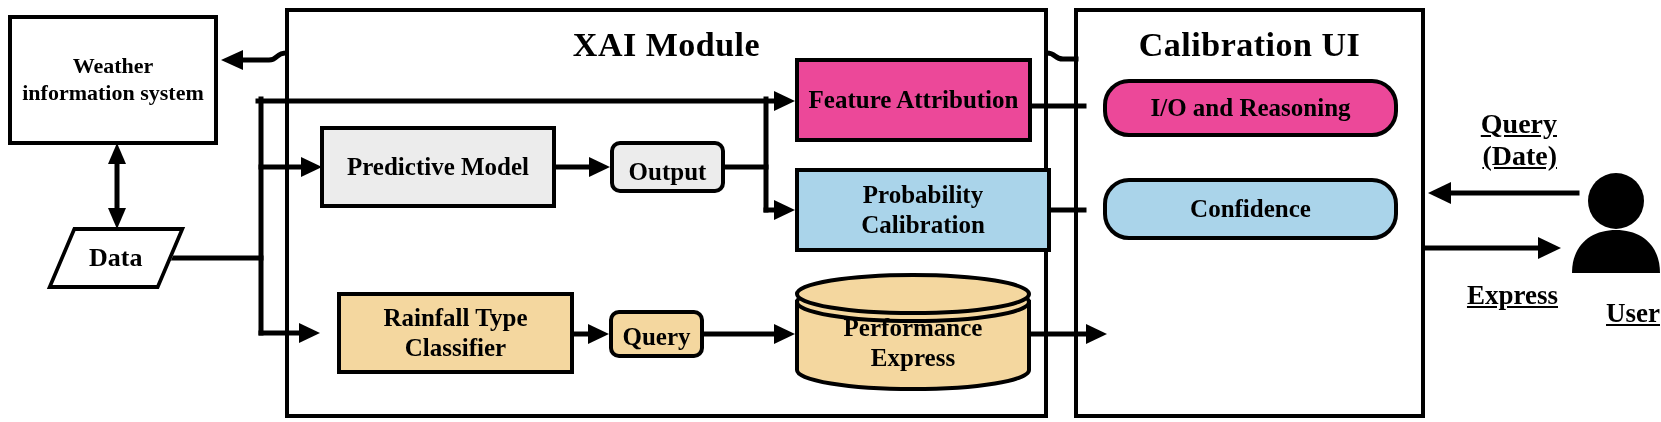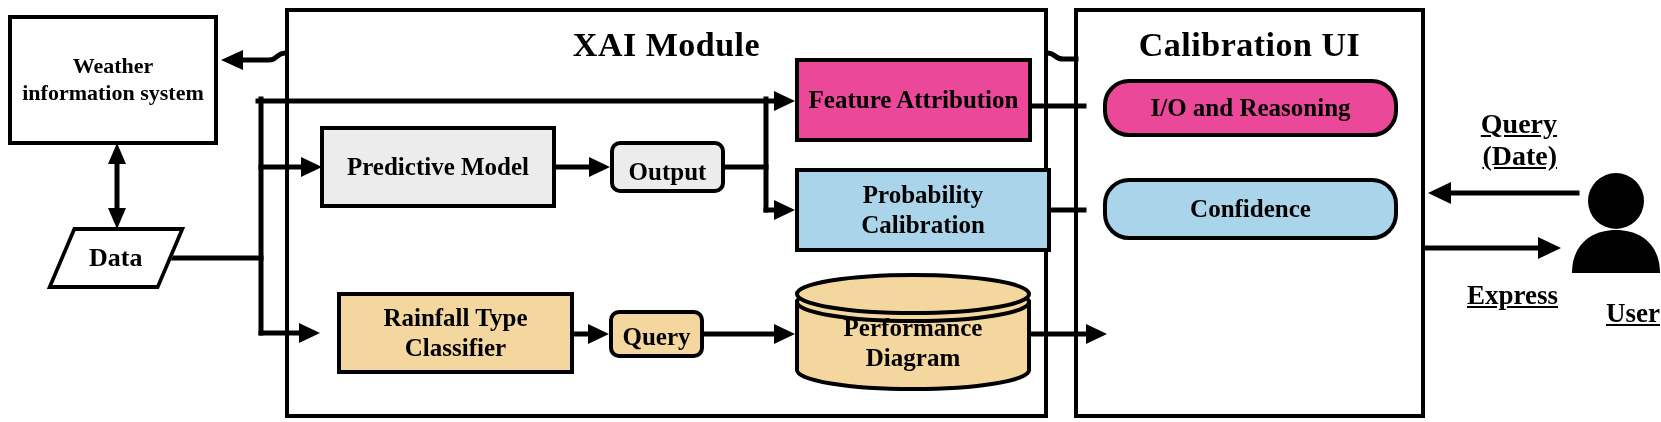--- a/index.html
+++ b/index.html
@@ -170,21 +170,21 @@
 
   <div class="node fill-tan" style="left:320px;top:292px;width:237px;height:82px;margin-left:17px;">
     <span>Rainfall Type Classifier</span>
   </div>
 
   <div class="node fill-tan stadium" style="left:609px;top:310px;width:95px;height:48px;">
     <span>Query</span>
   </div>
 
   <div class="node no-border" style="left:797px;top:304px;width:232px;height:78px;">
-    <span>Performance Diagram</span>
+    <span>Performance Express</span>
   </div>
 
   <div class="node fill-teal pill" style="left:1103px;top:79px;width:295px;height:58px;">
     <span>I/O and Reasoning</span>
   </div>
 
   <div class="node fill-blue pill" style="left:1103px;top:178px;width:295px;height:62px;">
     <span>Confidence</span>
   </div>
 

